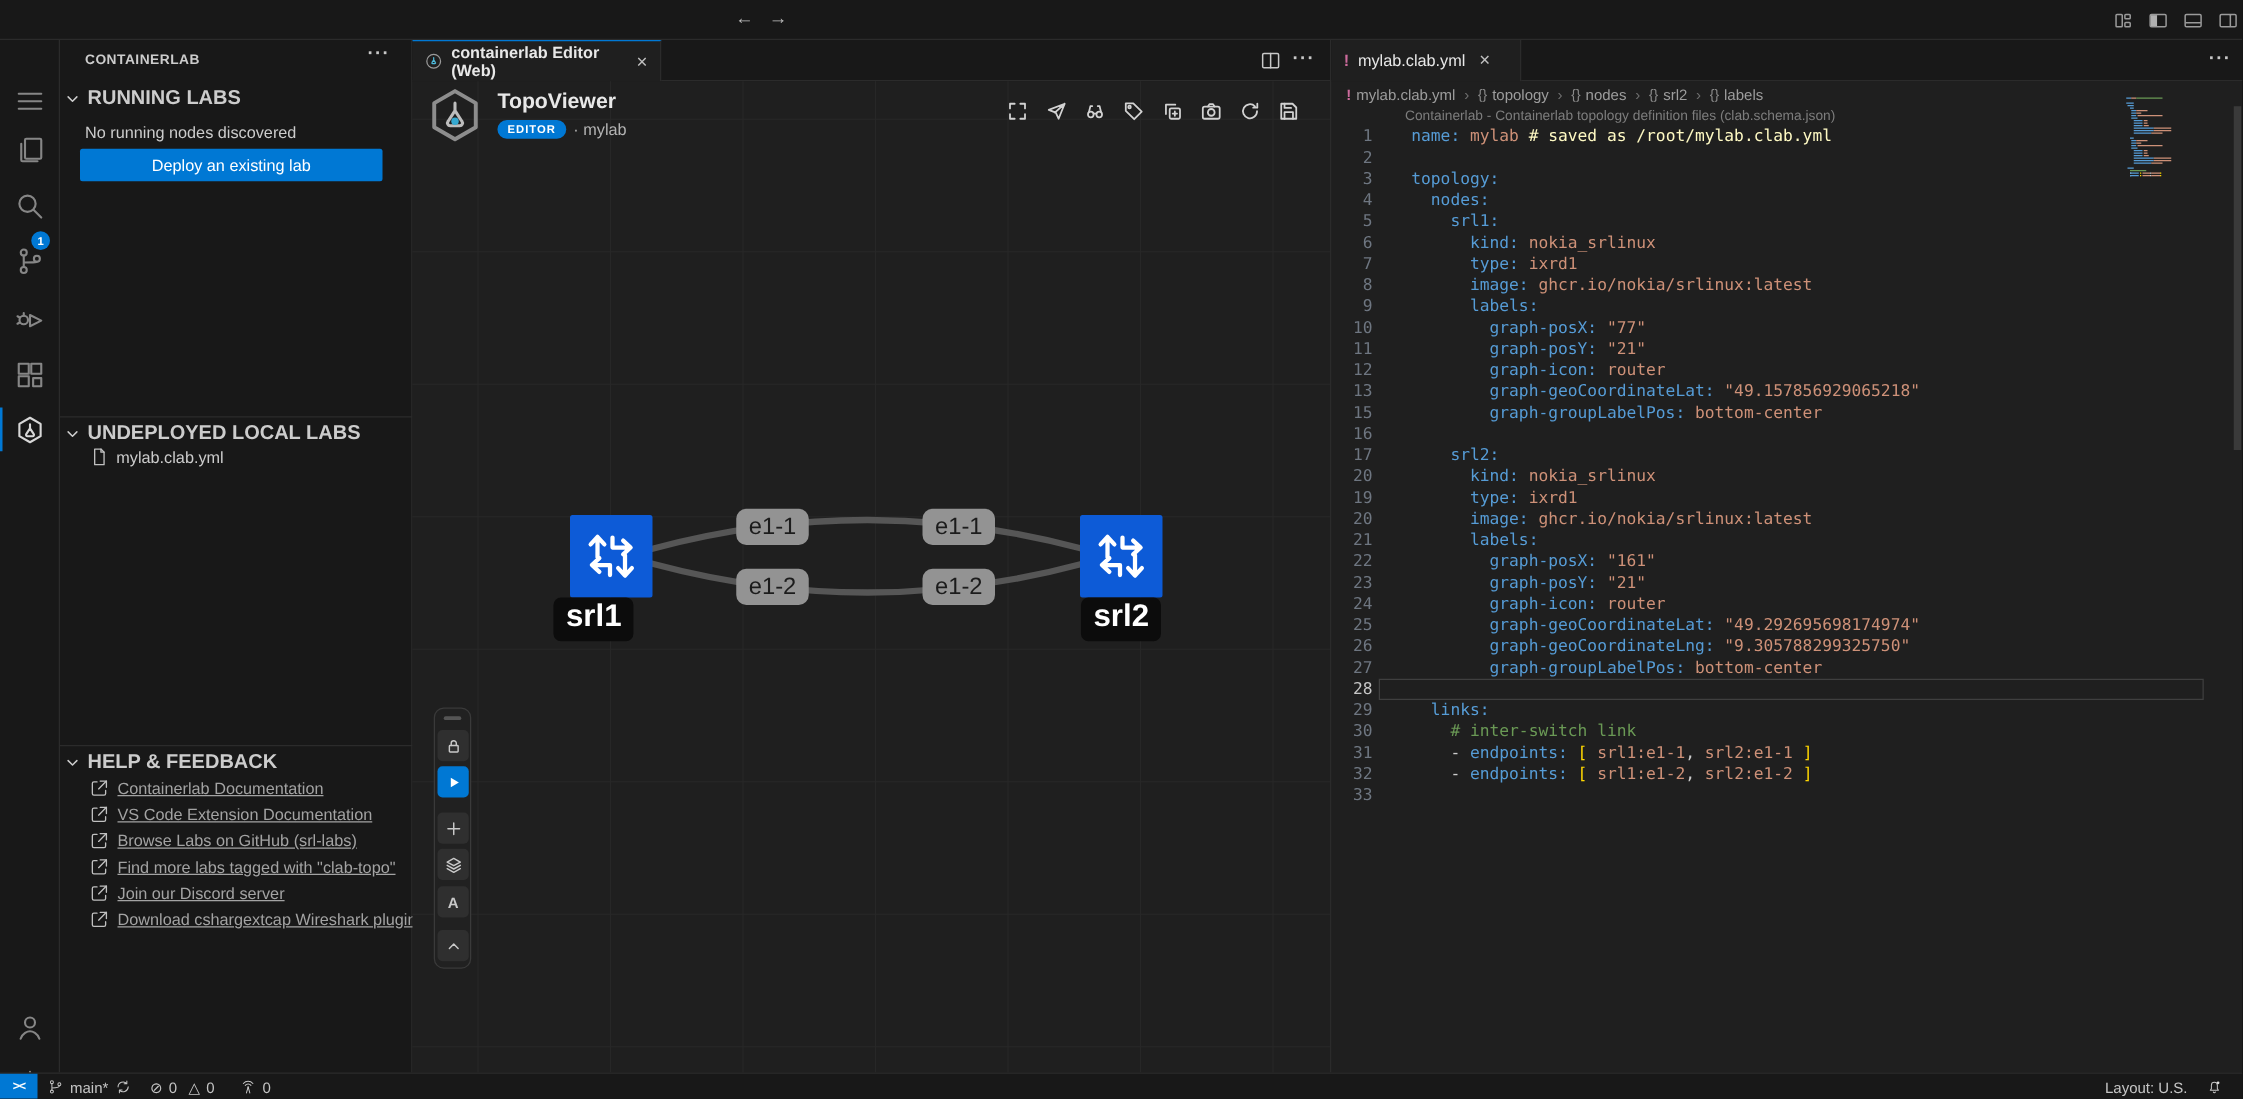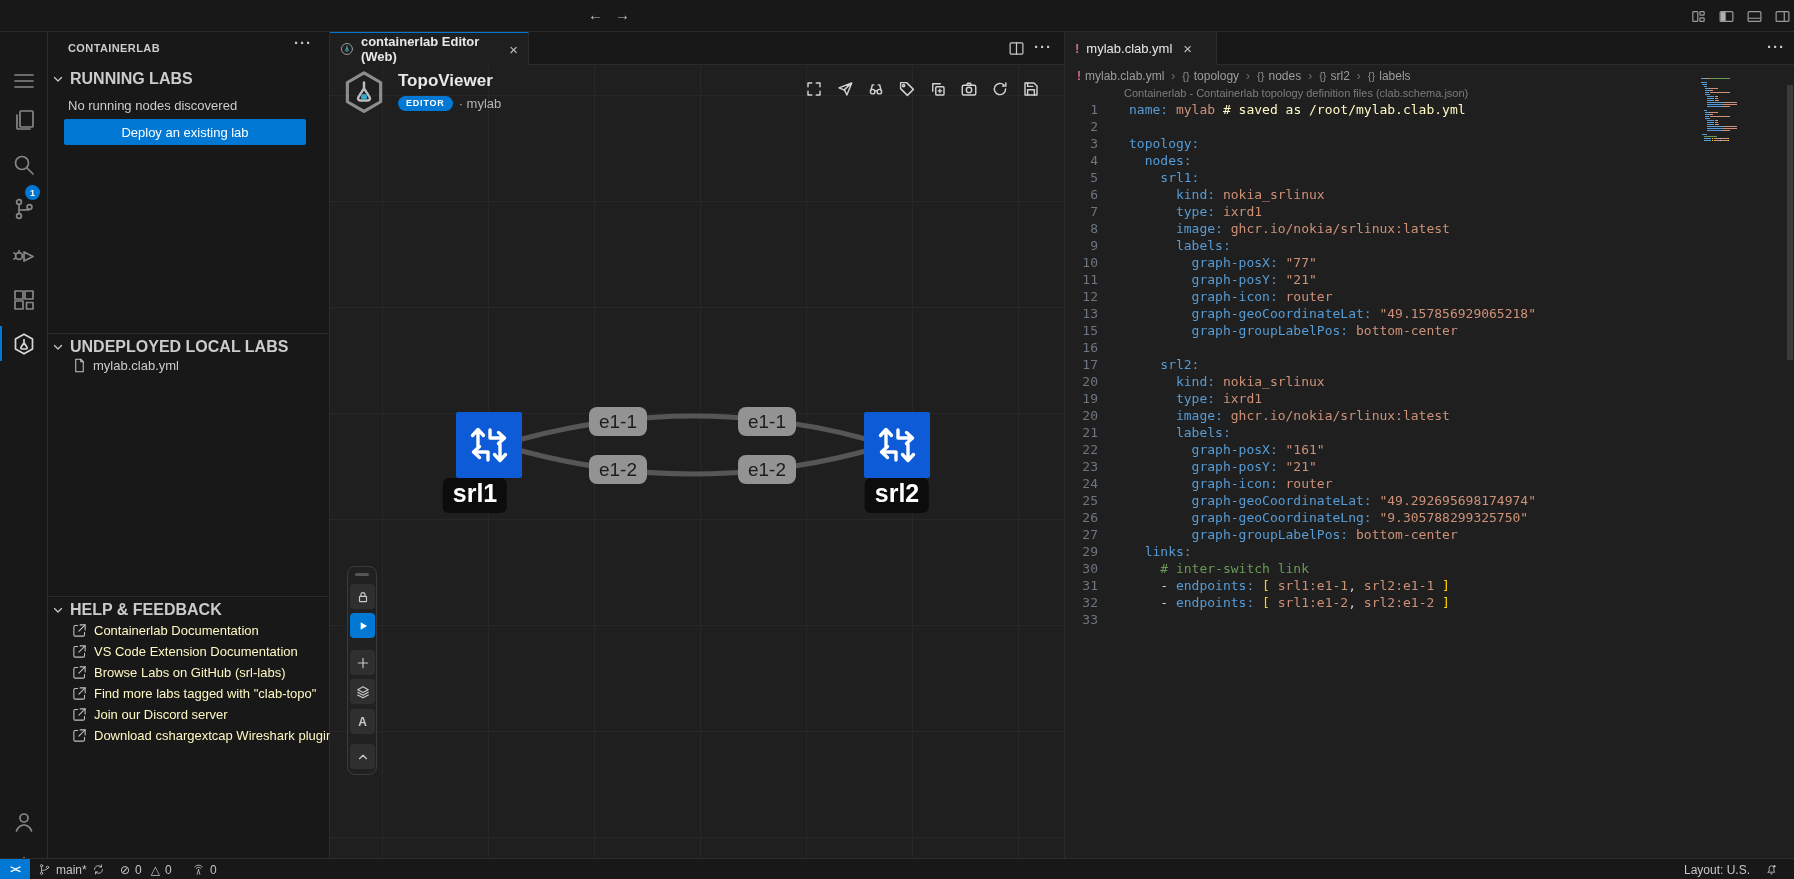--- a/index.html
+++ b/index.html
@@ -32,21 +32,21 @@
   .sb-more { position:absolute; left:246px; top:2px; font-size:16px; letter-spacing:1px; color:#cccccc; }
   .pane-header { position:absolute; left:0; width:282px; height:22px; display:flex; align-items:center; gap:6px; padding-left:4px;
                  font-size:16px; font-weight:bold; color:#cccccc; }
   .pane-header svg { width:12px; height:12px; stroke:#cccccc; }
   .divider { position:absolute; left:0; width:282px; height:1px; background:#2b2b2b; }
   .deploy-btn { position:absolute; left:16px; top:87px; width:242px; height:26px; background:#0078d4; border:none; border-radius:2px;
                 color:#ffffff; font-size:13px; font-family:inherit; cursor:pointer; }
   .file-row { position:absolute; left:0; top:322px; width:282px; height:22px; display:flex; align-items:center; gap:6px; padding-left:24px; color:#cccccc; }
   .file-row svg, .help-link svg { width:15px; height:15px; stroke:#c0c0c0; flex:none; }
   .help-links { position:absolute; left:0; top:588px; width:282px; }
-  .help-link { height:21px; display:flex; align-items:center; gap:7px; padding-left:24px; color:#fef9c3; cursor:pointer; white-space:nowrap; }
+  .help-link { height:21px; display:flex; align-items:center; gap:7px; padding-left:24px; color:#a3a3a3; cursor:pointer; white-space:nowrap;text-decoration:underline; }
 
   
   .tabbar { position:absolute; top:32px; height:33px; background:#181818; border-bottom:1px solid #2b2b2b; }
   .tab { position:absolute; left:0; top:0; height:33px; background:#1f1f1f; border-right:1px solid #2b2b2b;
          display:flex; align-items:center; gap:7px; padding:0 10px; font-size:13px; color:#e8e8e8; }
   .tab.blue-top { border-top:1.5px solid #0078d4; }
   .tab-close { color:#c0c0c0; font-size:15px; margin-left:4px; }
   .tab-action { position:absolute; top:8px; color:#cccccc; }
   .tab-action svg { width:17px; height:17px; stroke:#c8c8c8; }
   .more-dots { font-size:15px; font-weight:bold; letter-spacing:1px; color:#c8c8c8; }
@@ -474,20 +474,21 @@
         <div class="code-row"><span class="gutter">20</span><span class="ctext"><span style="color: rgb(86, 156, 214);">      kind:</span><span style="color: rgb(206, 145, 120);"> nokia_srlinux</span></span></div>
         <div class="code-row"><span class="gutter">19</span><span class="ctext"><span style="color: rgb(86, 156, 214);">      type:</span><span style="color: rgb(206, 145, 120);"> ixrd1</span></span></div>
         <div class="code-row"><span class="gutter">20</span><span class="ctext"><span style="color: rgb(86, 156, 214);">      image:</span><span style="color: rgb(206, 145, 120);"> ghcr.io/nokia/srlinux:latest</span></span></div>
         <div class="code-row"><span class="gutter">21</span><span class="ctext"><span style="color: rgb(86, 156, 214);">      labels:</span></span></div>
         <div class="code-row"><span class="gutter">22</span><span class="ctext"><span style="color: rgb(86, 156, 214);">        graph-posX:</span><span style="color: rgb(206, 145, 120);"> "161"</span></span></div>
         <div class="code-row"><span class="gutter">23</span><span class="ctext"><span style="color: rgb(86, 156, 214);">        graph-posY:</span><span style="color: rgb(206, 145, 120);"> "21"</span></span></div>
         <div class="code-row"><span class="gutter">24</span><span class="ctext"><span style="color: rgb(86, 156, 214);">        graph-icon:</span><span style="color: rgb(206, 145, 120);"> router</span></span></div>
         <div class="code-row"><span class="gutter">25</span><span class="ctext"><span style="color: rgb(86, 156, 214);">        graph-geoCoordinateLat:</span><span style="color: rgb(206, 145, 120);"> "49.292695698174974"</span></span></div>
         <div class="code-row"><span class="gutter">26</span><span class="ctext"><span style="color: rgb(86, 156, 214);">        graph-geoCoordinateLng:</span><span style="color: rgb(206, 145, 120);"> "9.305788299325750"</span></span></div>
         <div class="code-row"><span class="gutter">27</span><span class="ctext"><span style="color: rgb(86, 156, 214);">        graph-groupLabelPos:</span><span style="color: rgb(206, 145, 120);"> bottom-center</span></span></div>
+        <div class="code-row active"><span class="gutter">28</span><span class="ctext"></span></div>
         <div class="code-row"><span class="gutter">29</span><span class="ctext"><span style="color: rgb(86, 156, 214);">  links:</span></span></div>
         <div class="code-row"><span class="gutter">30</span><span class="ctext"><span style="color: rgb(106, 153, 85);">    # inter-switch link</span></span></div>
         <div class="code-row"><span class="gutter">31</span><span class="ctext"><span style="color: rgb(204, 204, 204);">    - </span><span style="color: rgb(86, 156, 214);">endpoints:</span><span style="color: rgb(255, 215, 0);"> [</span><span style="color: rgb(206, 145, 120);"> srl1:e1-1</span><span style="color: rgb(204, 204, 204);">,</span><span style="color: rgb(206, 145, 120);"> srl2:e1-1</span><span style="color: rgb(255, 215, 0);"> ]</span></span></div>
         <div class="code-row"><span class="gutter">32</span><span class="ctext"><span style="color: rgb(204, 204, 204);">    - </span><span style="color: rgb(86, 156, 214);">endpoints:</span><span style="color: rgb(255, 215, 0);"> [</span><span style="color: rgb(206, 145, 120);"> srl1:e1-2</span><span style="color: rgb(204, 204, 204);">,</span><span style="color: rgb(206, 145, 120);"> srl2:e1-2</span><span style="color: rgb(255, 215, 0);"> ]</span></span></div>
         <div class="code-row"><span class="gutter">33</span><span class="ctext"></span></div>
       </div>
     <div class="minimap">
         <div class="mm-row">
           <span style="margin-left: 0px; width: 3.5px; background: rgb(86, 156, 214);"></span>
           <span style="margin-left: 0.7px; width: 3.5px; background: rgb(206, 145, 120);"></span>

